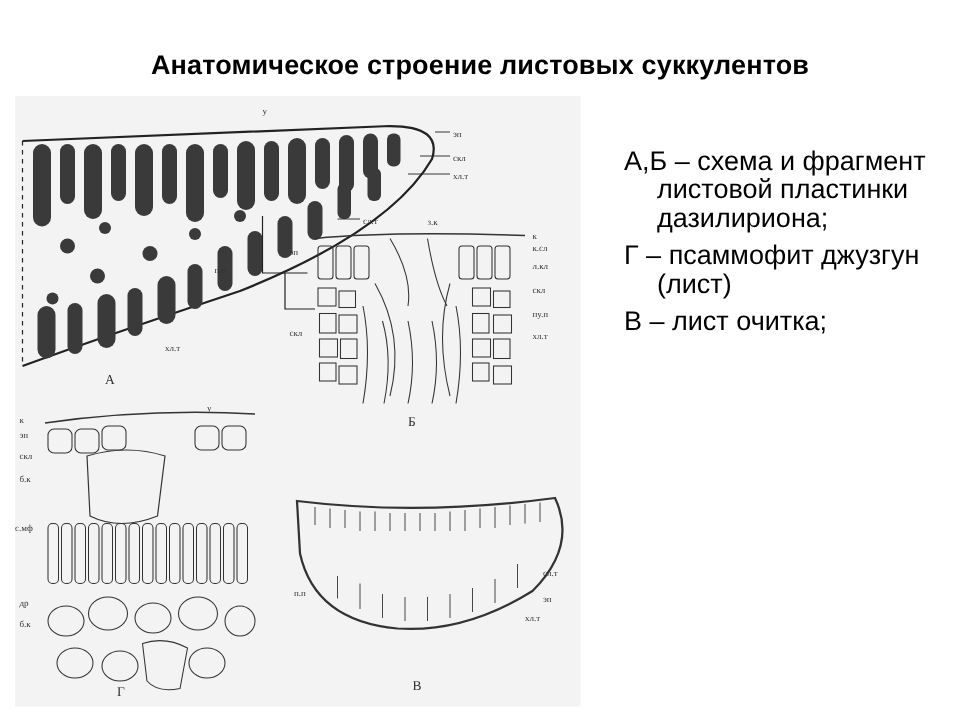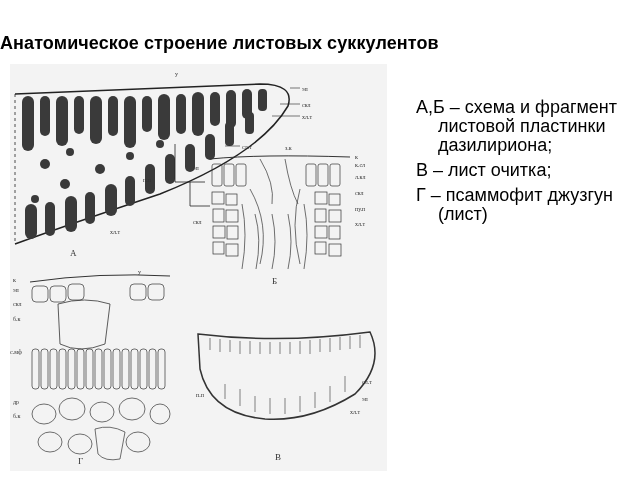--- a/index.html
+++ b/index.html
@@ -1,18 +1,18 @@
 <!DOCTYPE html>
 <html><head>
 <meta charset="utf-8">
 <style>
   html, body { margin:0; padding:0; }
   body { width:640px; height:480px; background:#ffffff; position:relative; overflow:hidden;
          font-family:"Liberation Sans", sans-serif; color:#000; }
-  .title { position:absolute; left:0; top:33px; width:640px; text-align:left;
+  .title { position:absolute; left:0; top:33px; width:640px; text-align:center;
            font-weight:bold; font-size:18px; letter-spacing:0.1px; }
   .figure { position:absolute; left:10px; top:64px; width:377px; height:407px;
             background:#f3f3f3; }
   .figure svg { position:absolute; left:0; top:0; }
   .lbl { font-family:"Liberation Serif", serif; font-size:6px; fill:#333; }
   .plabel { font-family:"Liberation Serif", serif; font-size:9px; fill:#333; }
   .caption { position:absolute; left:416px; top:98px; width:220px; font-size:18px; line-height:19px; }
   .cap-item { padding-left:22px; text-indent:-22px; margin-bottom:6px; }
 </style>
 </head>
@@ -204,15 +204,15 @@
     <text class="lbl" x="352" y="320">сл.т</text>
     <text class="lbl" x="352" y="337">эп</text>
     <text class="lbl" x="340" y="350">хл.т</text>
     <text class="lbl" x="186" y="333">п.п</text>
     <text class="plabel" x="265" y="396">В</text>
   </svg>
 </div>
 
 <div class="caption">
   <div class="cap-item">А,Б – схема и фрагмент листовой пластинки дазилириона;</div>
+  <div class="cap-item">Г – псаммофит джузгун (лист)</div>
   <div class="cap-item">В – лист очитка;</div>
-  <div class="cap-item">Г – псаммофит джузгун (лист)</div>
 </div>
 
 </body></html>

